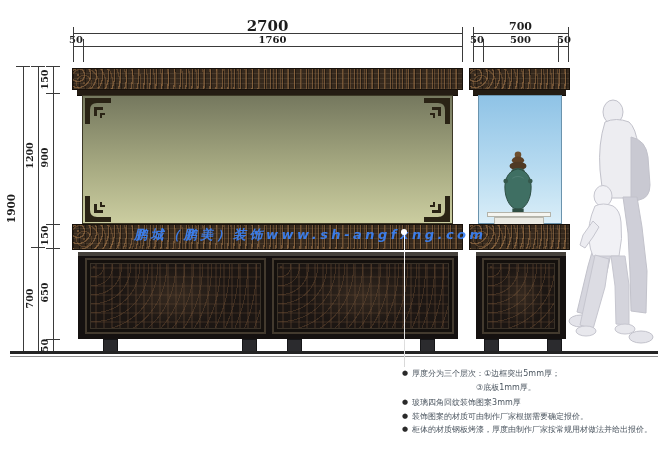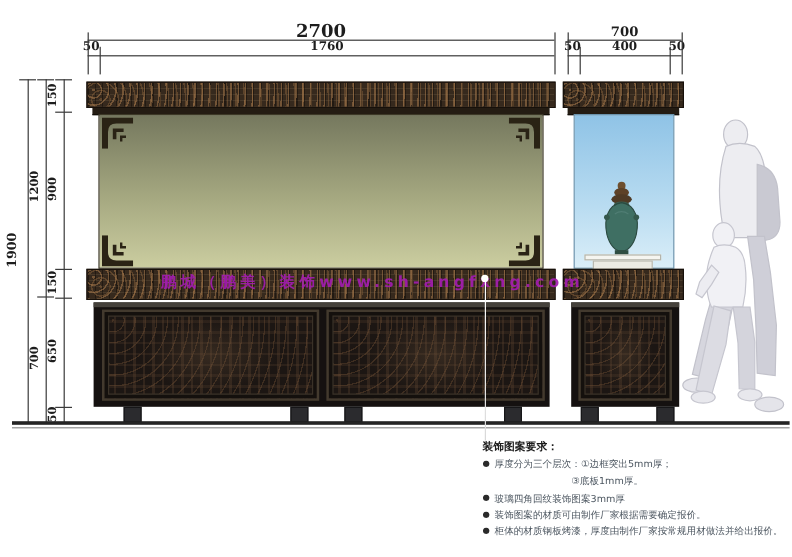--- a/index.html
+++ b/index.html
@@ -34,21 +34,21 @@
       repeating-linear-gradient(90deg, rgba(100,72,50,.30) 0 2px, transparent 2px 8px),
       repeating-linear-gradient(0deg, rgba(100,72,50,.22) 0 2px, transparent 2px 9px),
       repeating-radial-gradient(circle at 7px 7px, rgba(150,105,65,.28) 0 1px, transparent 1px 9px);}
   .foot{position:absolute;background:#2b2b2e;border:1px solid #161618;box-sizing:border-box;}
   .corner{position:absolute;width:26px;height:26px;}
   
   .ground1{position:absolute;background:#242424;}
   .ground2{position:absolute;background:#8d8d8d;}
   
   #watermark{position:absolute;left:134px;top:226px;z-index:6;font-weight:bold;font-size:13px;
-      letter-spacing:3.5px;color:#a21caf;white-space:nowrap;opacity:.92;}
+      letter-spacing:3.5px;color:#3b82f6;white-space:nowrap;opacity:.92;font-style:italic;}
   #leader-line{position:absolute;left:404px;top:233px;width:1px;height:134px;
       background:linear-gradient(#ffffff,#d8d8d8);z-index:7;}
   #leader-dot{position:absolute;left:401px;top:229px;width:6px;height:6px;border-radius:50%;
       background:#ffffff;z-index:8;}
   
   #notes{position:absolute;left:402px;top:367px;width:256px;z-index:9;}
   .note-title{font-size:9px;font-weight:bold;color:#1c1c1c;line-height:13px;}
   .note-line{font-size:8px;color:#4c5660;line-height:13.6px;white-space:nowrap;}
   .note-line .blt{color:#2a2a2a;font-size:7px;margin-right:4px;vertical-align:1px;}
   .ind1{margin-left:70px;}
@@ -68,21 +68,21 @@
   <div class="dimlab" style="left:62px;top:34px;width:28px;">50</div>
   <div class="dimlab" style="left:83px;top:34px;width:379px;">1760</div>
   <div class="vline" style="left:73px;top:27px;height:35px;"></div>
   <div class="vline" style="left:83px;top:39px;height:23px;"></div>
   <div class="vline" style="left:462px;top:27px;height:35px;"></div>
 
   <div class="hline" style="left:473px;top:33px;width:95px;"></div>
   <div class="dimlab" style="left:473px;top:21px;width:95px;font-size:11px;">700</div>
   <div class="hline" style="left:473px;top:46px;width:95px;"></div>
   <div class="dimlab" style="left:464px;top:34px;width:26px;">50</div>
-  <div class="dimlab" style="left:483px;top:34px;width:75px;">400</div>
+  <div class="dimlab" style="left:483px;top:34px;width:75px;">500</div>
   <div class="dimlab" style="left:551px;top:34px;width:26px;">50</div>
   <div class="vline" style="left:473px;top:27px;height:35px;"></div>
   <div class="vline" style="left:483px;top:39px;height:23px;"></div>
   <div class="vline" style="left:558px;top:39px;height:23px;"></div>
   <div class="vline" style="left:568px;top:27px;height:35px;"></div>
 
   <div class="vline" style="left:23px;top:66px;height:286px;"></div>
   <div class="vline" style="left:38px;top:66px;height:286px;"></div>
   <div class="vline" style="left:53px;top:66px;height:286px;"></div>
 
@@ -166,21 +166,20 @@
   <div class="foot" style="left:547px;top:339px;width:15px;height:13px;"></div>
 
   <div class="ground1" style="left:10px;top:351px;width:648px;height:3px;"></div>
   <div class="ground2" style="left:10px;top:356px;width:648px;height:1px;"></div>
 
   <div id="watermark">鹏城（鹏美）装饰www.sh-angfxng.com</div>
   <div id="leader-line"></div>
   <div id="leader-dot"></div>
 
   <div id="notes">
-    <div class="note-title">装饰图案要求：</div>
     <div class="note-line"><span class="blt">●</span><span>厚度分为三个层次：①边框突出5mm厚；</span></div>
     <div class="note-line ind1" style="margin-left:74px;"><span>③底板1mm厚。</span></div>
     <div class="note-line" style="margin-top:2px;"><span class="blt">●</span><span>玻璃四角回纹装饰图案3mm厚</span></div>
     <div class="note-line"><span class="blt">●</span><span>装饰图案的材质可由制作厂家根据需要确定报价。</span></div>
     <div class="note-line"><span class="blt">●</span><span>柜体的材质钢板烤漆，厚度由制作厂家按常规用材做法并给出报价。</span></div>
   </div>
 
   <svg style="left:565px;top:93px;width:95px;height:265px;" viewBox="0 0 95 265">
 
     <g stroke="#c2c2cb" stroke-width="1">

